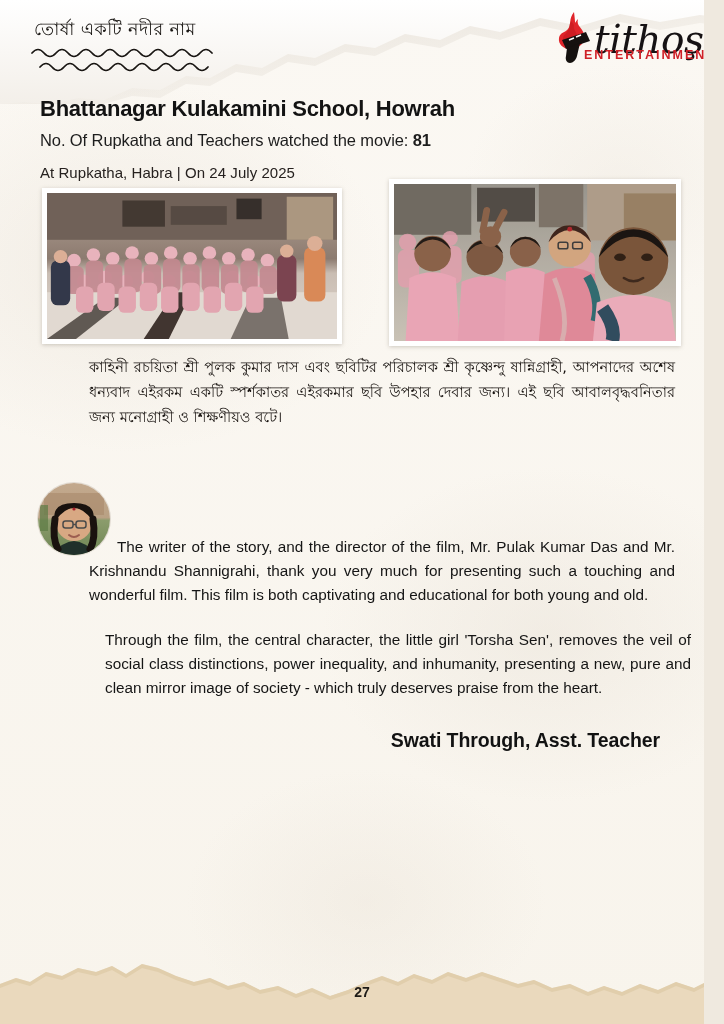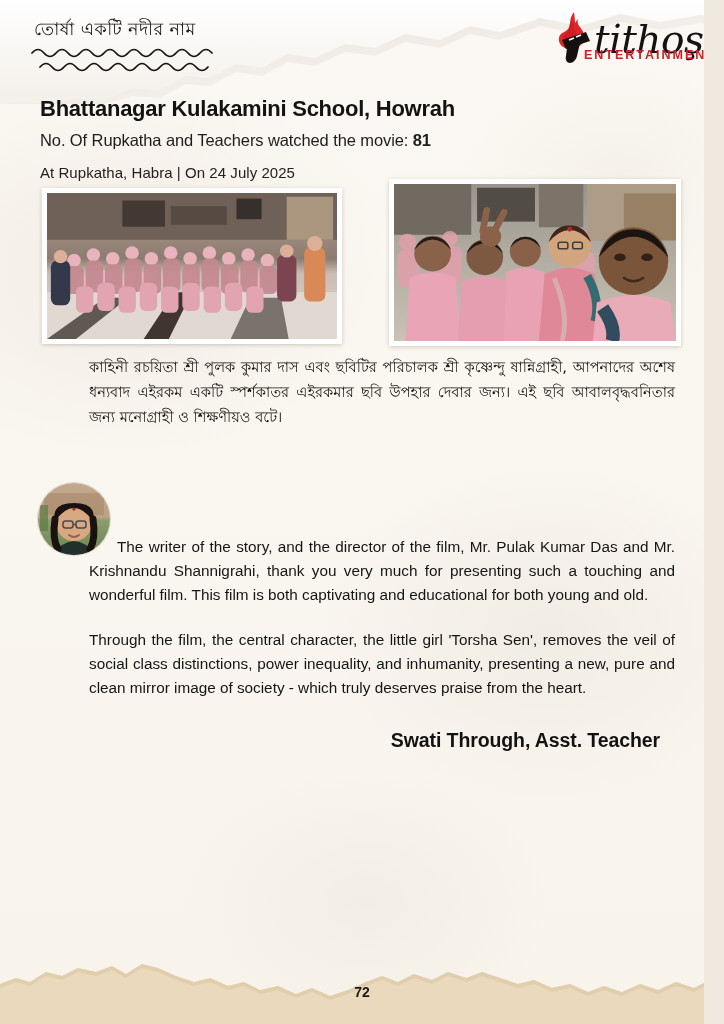--- a/index.html
+++ b/index.html
@@ -81,21 +81,21 @@
   }
   #bn-p1 { left:89px; top:354px; width:586px; }
   #bn-p2 { left:89px; top:432px; width:586px; }
   #bn-p2 .last-line { display:block; text-indent:34px; text-align:left; }
   .en {
     position:absolute; left:89px; width:586px;
     font-size:15.3px; line-height:1.565; color:#151515;
     text-align:justify; text-justify:inter-word;
   }
   #en-p1 { top:524px; text-indent:28px;margin-top:11px; }
-  #en-p2 { top:628px; }
+  #en-p2 { top:628px;margin-left:16px; }
   .signature {
     position:absolute; right:44px; top:729px;
     font-size:19.5px; font-weight:700; color:#121212; letter-spacing:-.1px;
   }
   
   .torn-bottom { position:absolute; left:0; bottom:0; width:724px; height:86px; }
   .page-no {
     position:absolute; left:0; bottom:24px; width:724px; text-align:center;
     font-size:14px; font-weight:700; color:#1d1a16;
   }
@@ -324,16 +324,16 @@
   <div class="en" id="en-p1">The writer of the story, and the director of the film, Mr. Pulak Kumar Das and Mr. Krishnandu Shannigrahi, thank you very much for presenting such a touching and wonderful film. This film is both captivating and educational for both young and old.</div>
   <div class="en" id="en-p2">Through the film, the central character, the little girl 'Torsha Sen', removes the veil of social class distinctions, power inequality, and inhumanity, presenting a new, pure and clean mirror image of society - which truly deserves praise from the heart.</div>
 
   <div class="signature">Swati Through, Asst. Teacher</div>
 
   <div class="torn-bottom">
     <svg width="724" height="86" viewBox="0 0 724 86" preserveAspectRatio="none">
       <path d="M0,46 L16,40 L30,44 L46,34 L62,38 L78,30 L96,34 L112,28 L126,36 L142,26 L158,30 L176,38 L194,44 L210,40 L228,48 L244,44 L260,52 L278,48 L296,56 L312,50 L330,58 L348,52 L366,44 L382,38 L398,44 L414,36 L432,42 L448,34 L466,40 L482,34 L500,40 L518,46 L534,42 L552,50 L570,46 L588,54 L604,48 L622,54 L640,46 L658,52 L676,44 L694,50 L710,42 L724,46 L724,86 L0,86 Z" fill="#ead9bd"></path>
       <path d="M0,46 L16,40 L30,44 L46,34 L62,38 L78,30 L96,34 L112,28 L126,36 L142,26 L158,30 L176,38 L194,44 L210,40 L228,48 L244,44 L260,52 L278,48 L296,56 L312,50 L330,58 L348,52 L366,44 L382,38 L398,44 L414,36 L432,42 L448,34 L466,40 L482,34 L500,40 L518,46 L534,42 L552,50 L570,46 L588,54 L604,48 L622,54 L640,46 L658,52 L676,44 L694,50 L710,42 L724,46 L724,50 L710,46 L694,54 L676,48 L658,56 L640,50 L622,58 L604,52 L588,58 L570,50 L552,54 L534,46 L518,50 L500,44 L482,38 L466,44 L448,38 L432,46 L414,40 L398,48 L382,42 L366,48 L348,56 L330,62 L312,54 L296,60 L278,52 L260,56 L244,48 L228,52 L210,44 L194,48 L176,42 L158,34 L142,30 L126,40 L112,32 L96,38 L78,34 L62,42 L46,38 L30,48 L16,44 L0,50 Z" fill="#d9c49f" opacity=".55"></path>
     </svg>
-    <div class="page-no">72</div>
+    <div class="page-no">27</div>
   </div>
 
 </div>
 
 </body></html>

